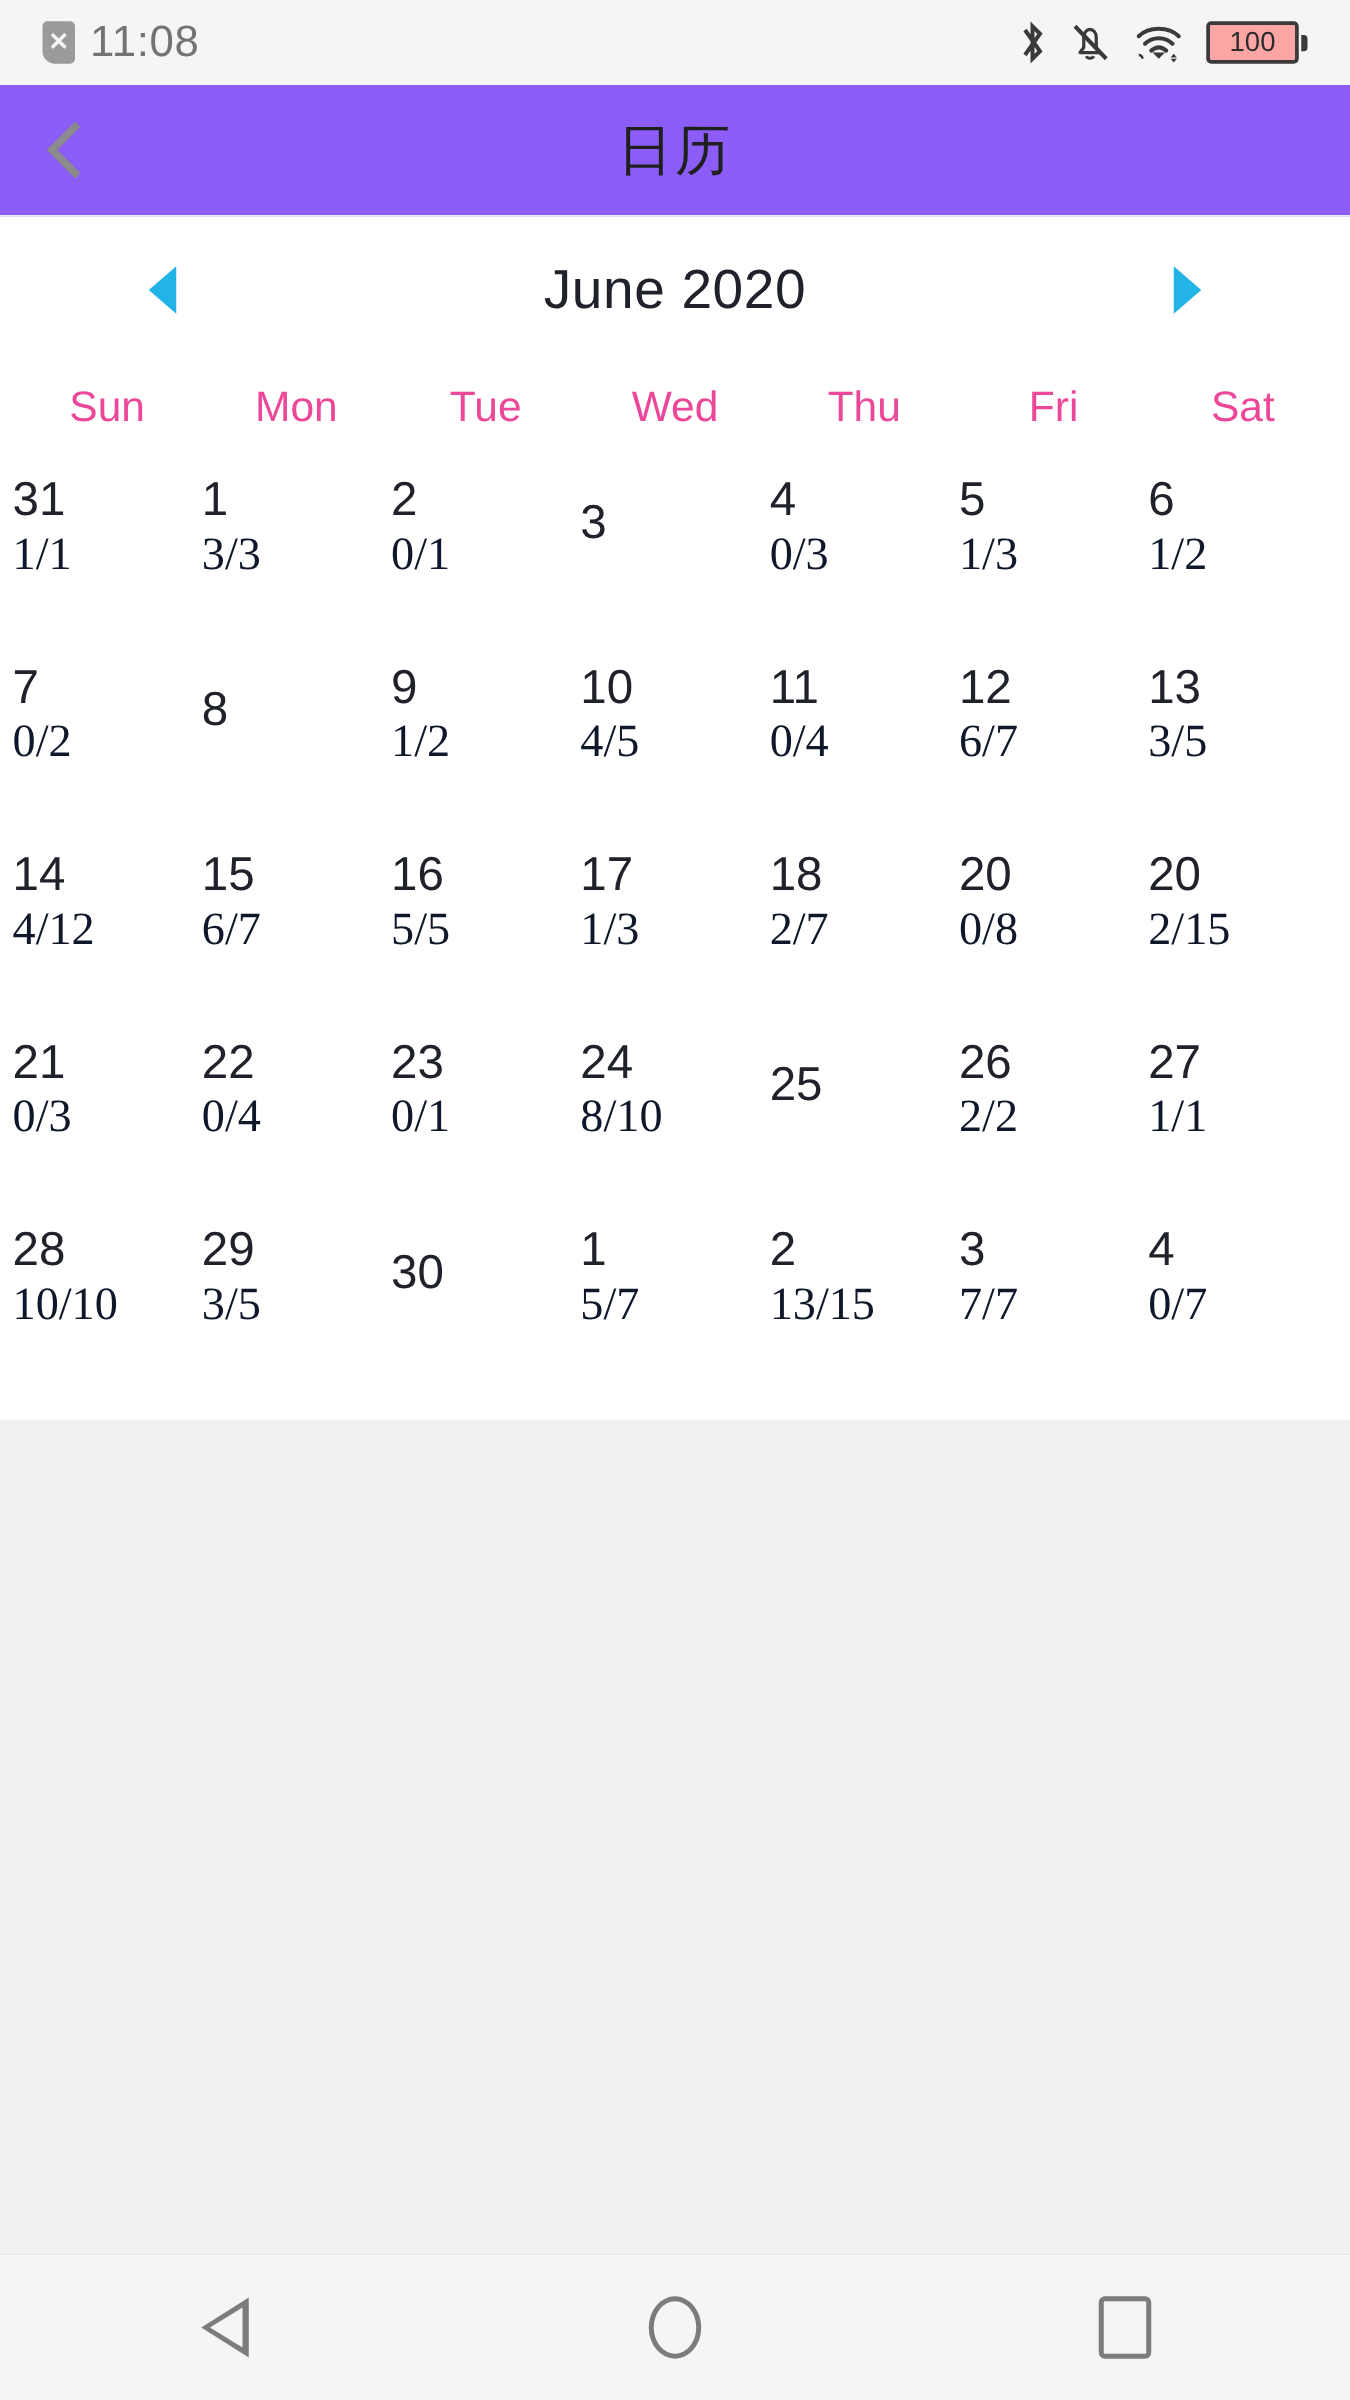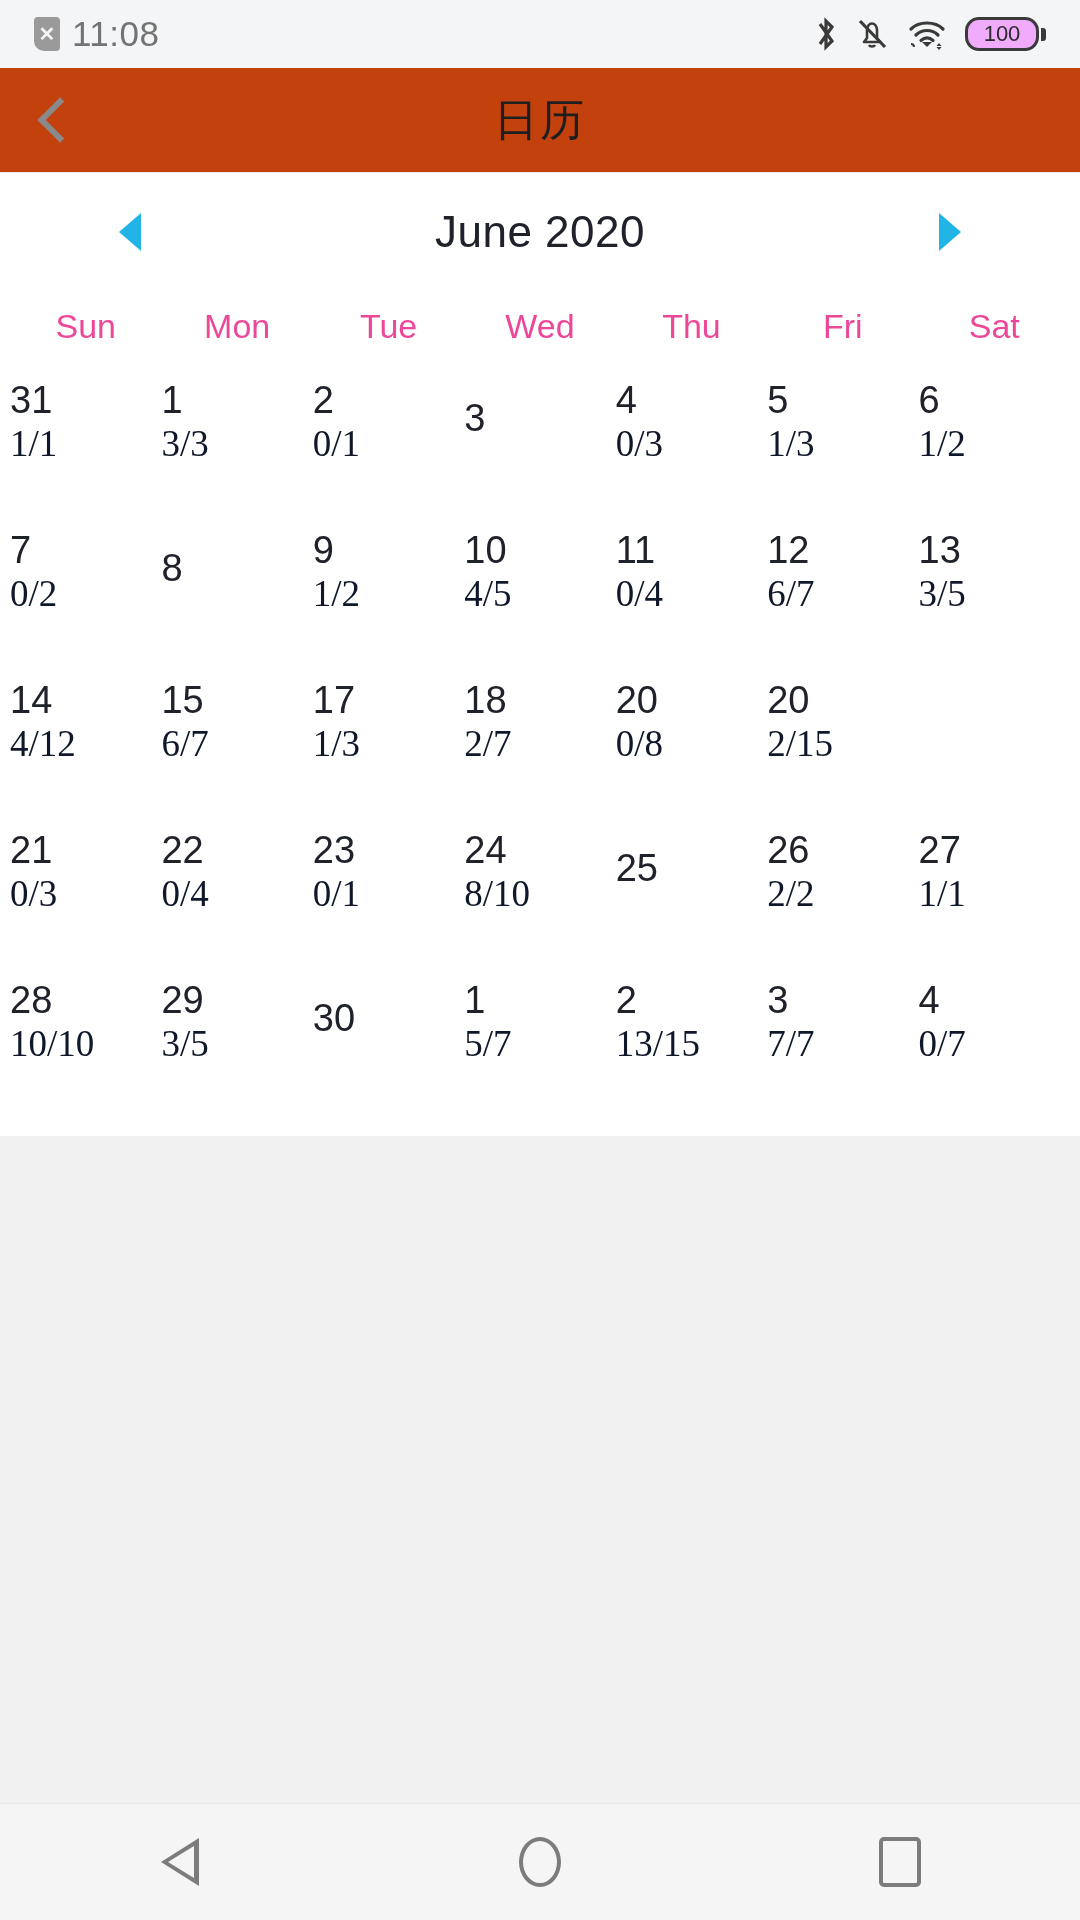--- a/index.html
+++ b/index.html
@@ -64,22 +64,22 @@
     gap: 16px;
   }
   .battery {
     display: flex;
     align-items: center;
   }
   .battery-body {
     width: 74px;
     height: 34px;
     border: 3px solid #3a3a3a;
-    border-radius: 14px;
-    background: #f0abfc;
+    border-radius: 4px;
+    background: #fca5a5;
     display: flex;
     align-items: center;
     justify-content: center;
     box-sizing: border-box;
   }
   .battery-text {
     font-size: 22px;
     color: #2b2b2b;
     line-height: 1;
   }
@@ -87,21 +87,21 @@
     width: 5px;
     height: 13px;
     background: #3a3a3a;
     border-radius: 0 3px 3px 0;
     margin-left: 2px;
   }
 
   
   .app-bar {
     height: 104px;
-    background: #c2410c;
+    background: #8b5cf6;
     display: flex;
     align-items: center;
     position: relative;
     flex: 0 0 auto;
     border-bottom: 1px solid #e8e9ea;
   }
   .back-button {
     width: 110px;
     height: 104px;
     display: flex;
@@ -394,20 +394,24 @@
         <div class="week-row">
           <div class="day-cell">
             <div class="day-num">14</div>
             <div class="day-sub">4/12</div>
           </div>
           <div class="day-cell">
             <div class="day-num">15</div>
             <div class="day-sub">6/7</div>
           </div>
           <div class="day-cell">
+            <div class="day-num">16</div>
+            <div class="day-sub">5/5</div>
+          </div>
+          <div class="day-cell">
             <div class="day-num">17</div>
             <div class="day-sub">1/3</div>
           </div>
           <div class="day-cell">
             <div class="day-num">18</div>
             <div class="day-sub">2/7</div>
           </div>
           <div class="day-cell">
             <div class="day-num">20</div>
             <div class="day-sub">0/8</div>

